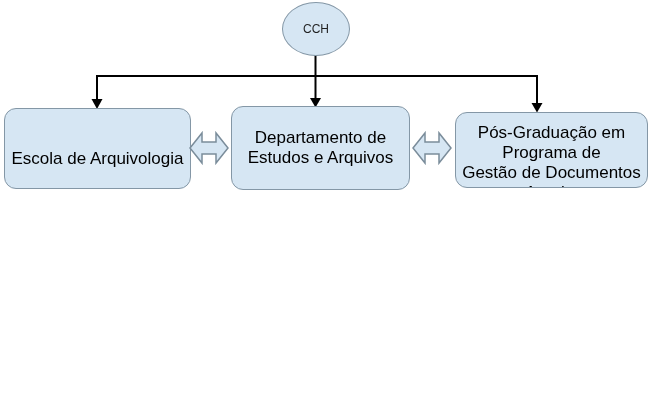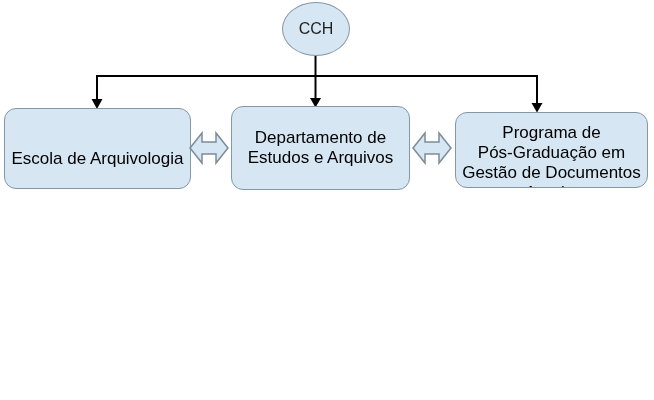--- a/index.html
+++ b/index.html
@@ -28,21 +28,21 @@
     background: #d6e6f3;
     border: 1.5px solid #8497a6;
   }
   .ellipse {
     left: 282px; top: 2px;
     width: 68px; height: 54px;
     border-radius: 50%;
     display: flex;
     align-items: center;
     justify-content: center;
-    font-size: 16px;
+    font-size: 12px;
     color: #1f1f1f;
   }
   .box {
     border-radius: 12px;
     text-align: center;
     font-size: 17px;
     line-height: 20px;
     overflow: hidden;
   }
   .box .line { display: block; white-space: nowrap; }
@@ -108,19 +108,19 @@
   <div class="node box box-2">
     <span class="line">Departamento de</span>
     <span class="line">Estudos e Arquivos</span>
   </div>
 
   <svg class="double-arrow double-arrow-2" viewBox="0 0 40 40" xmlns="http://www.w3.org/2000/svg">
     <polygon points="1,20 13,5 13,14 27,14 27,5 39,20 27,35 27,26 13,26 13,35" fill="#d6e6f3" stroke="#7b8d9b" stroke-width="1.5"></polygon>
   </svg>
 
   <div class="node box box-3">
+    <span class="line">Pós-Graduação em</span>
     <span class="line">Programa de</span>
-    <span class="line">Pós-Graduação em</span>
     <span class="line">Gestão de Documentos</span>
     <span class="line">e Arquivos</span>
   </div>
 
 </div>
 
 </body></html>

